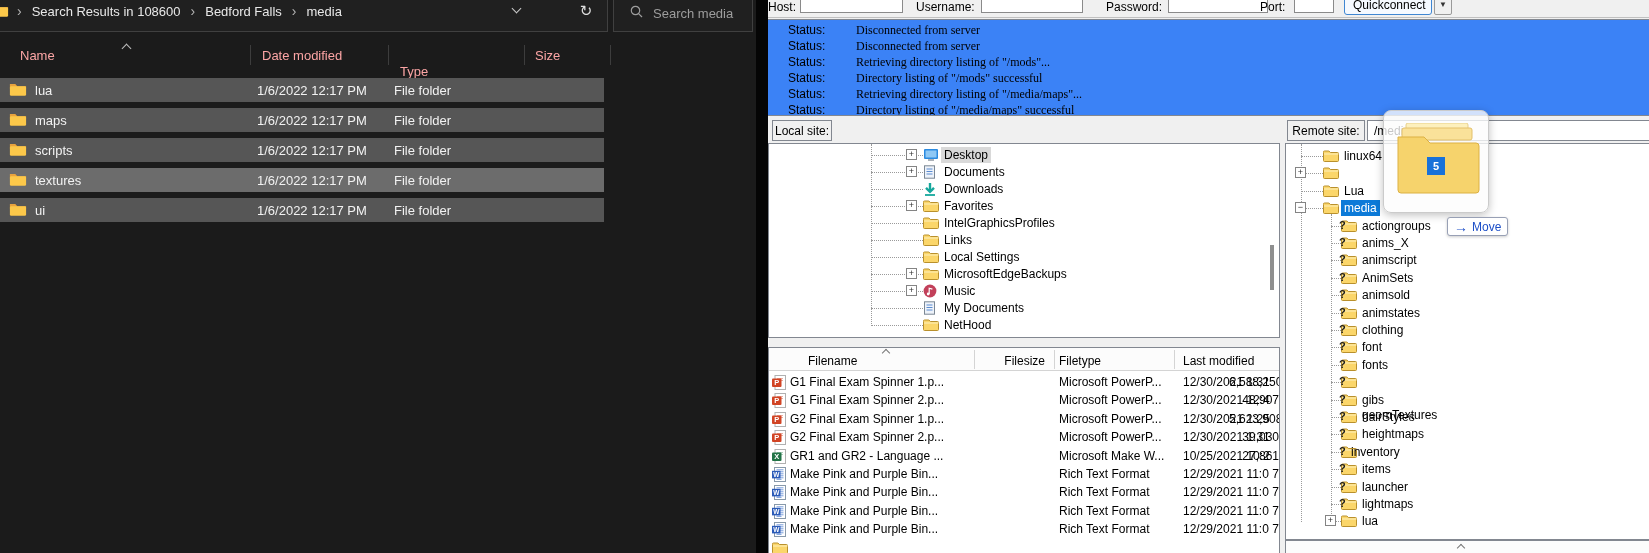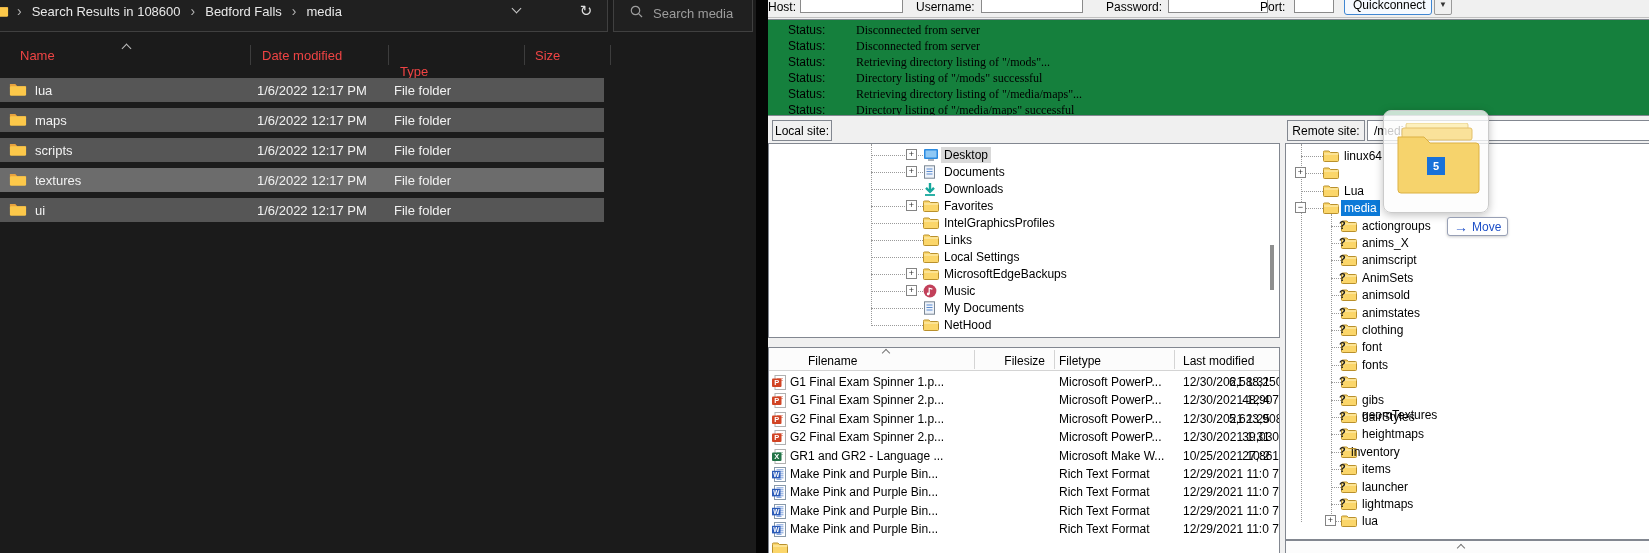--- a/index.html
+++ b/index.html
@@ -19,41 +19,41 @@
   #refresh-btn { left:576px; top:5px; width:22px; height:22px; color:#dddddd; font-size:15px;
                  display:flex; align-items:center; justify-content:center; }
   #searchbox { left:613px; top:-6px; width:140px; height:38px; display:flex; align-items:center; }
   #search-input { background:transparent; border:none; outline:none; color:#9d9d9d; font-size:13px; width:100px; }
   #search-input::placeholder { color:#9d9d9d; }
   .chev { display:inline-block; width:7px; height:7px; border-left:1.5px solid #c9c9c9; border-top:1.5px solid #c9c9c9; }
   .chev.down { transform:rotate(225deg); }
   .chev.up   { transform:rotate(45deg); }
   .chev.dark { border-color:#555; width:6px; height:6px; }
 
-  #xheader { left:0; top:42px; width:756px; height:26px; color:#ef4444; font-size:13px; }
+  #xheader { left:0; top:42px; width:756px; height:26px; color:#fca5a5; font-size:13px; }
   .xh-sep { position:absolute; top:3px; width:1px; height:20px; background:#3d3d3d; }
   #xrows .xrow { position:absolute; left:0; width:604px; height:24px; background:#565656;
                  color:#f2f2f2; font-size:13px; display:flex; align-items:center; }
   #xrows .xrow.hovered { background:#6c6c6c; }
   .xrow .fname { position:absolute; left:35px; }
   .xrow .fdate { position:absolute; left:257px; }
   .xrow .ftype { position:absolute; left:394px; }
   .icon16 { width:18px; height:15px; display:inline-block; }
 
   
   #fz { left:768px; top:0; width:881px; height:553px; background:#f0f0f0; overflow:hidden; font-size:12px; color:#000; }
   .fzlabel { font-size:12px; color:#000; }
   .fzinput { position:absolute; top:-7px; height:20px; background:#fff; border:1px solid #8a8a8a; font-size:12px; padding:0 3px; font-family:"Liberation Sans",sans-serif;}
   #qc-btn { position:absolute; top:-5px; height:20px; background:#f5f9ff; border:1px solid #3f86d2; border-radius:3px;
             font-size:12px; padding:0 8px; font-family:"Liberation Sans",sans-serif; }
   #qc-arrow { position:absolute; top:-5px; width:18px; height:20px; background:#f0f0f0; border:1px solid #9a9a9a; border-radius:2px;
               font-size:8px; color:#333; text-align:center; line-height:18px; }
   #qc-sep { left:0; top:17px; width:881px; height:1px; background:#c0c0c0; }
 
-  #statuslog { left:0; top:19px; width:881px; height:97px; background:#15803d;
+  #statuslog { left:0; top:19px; width:881px; height:97px; background:#3b82f6;
                border-top:1px solid #828790; border-bottom:1px solid #828790; overflow:hidden; }
   .stline { position:absolute; left:0; height:14px; white-space:nowrap; }
   .stline .sl { position:absolute; left:20px; }
   .stline .sm { position:absolute; left:88px;font-family:Liberation Serif, serif; }
 
   .sitebox { position:absolute; top:120px; height:21px; background:#f0f0f0; border:1px solid #828790;
              display:flex; align-items:center; justify-content:center; }
   .sitefield { position:absolute; top:120px; height:21px; background:#fff; border:1px solid #828790;
                display:flex; align-items:center; padding-left:6px; white-space:nowrap; overflow:hidden; }
 

